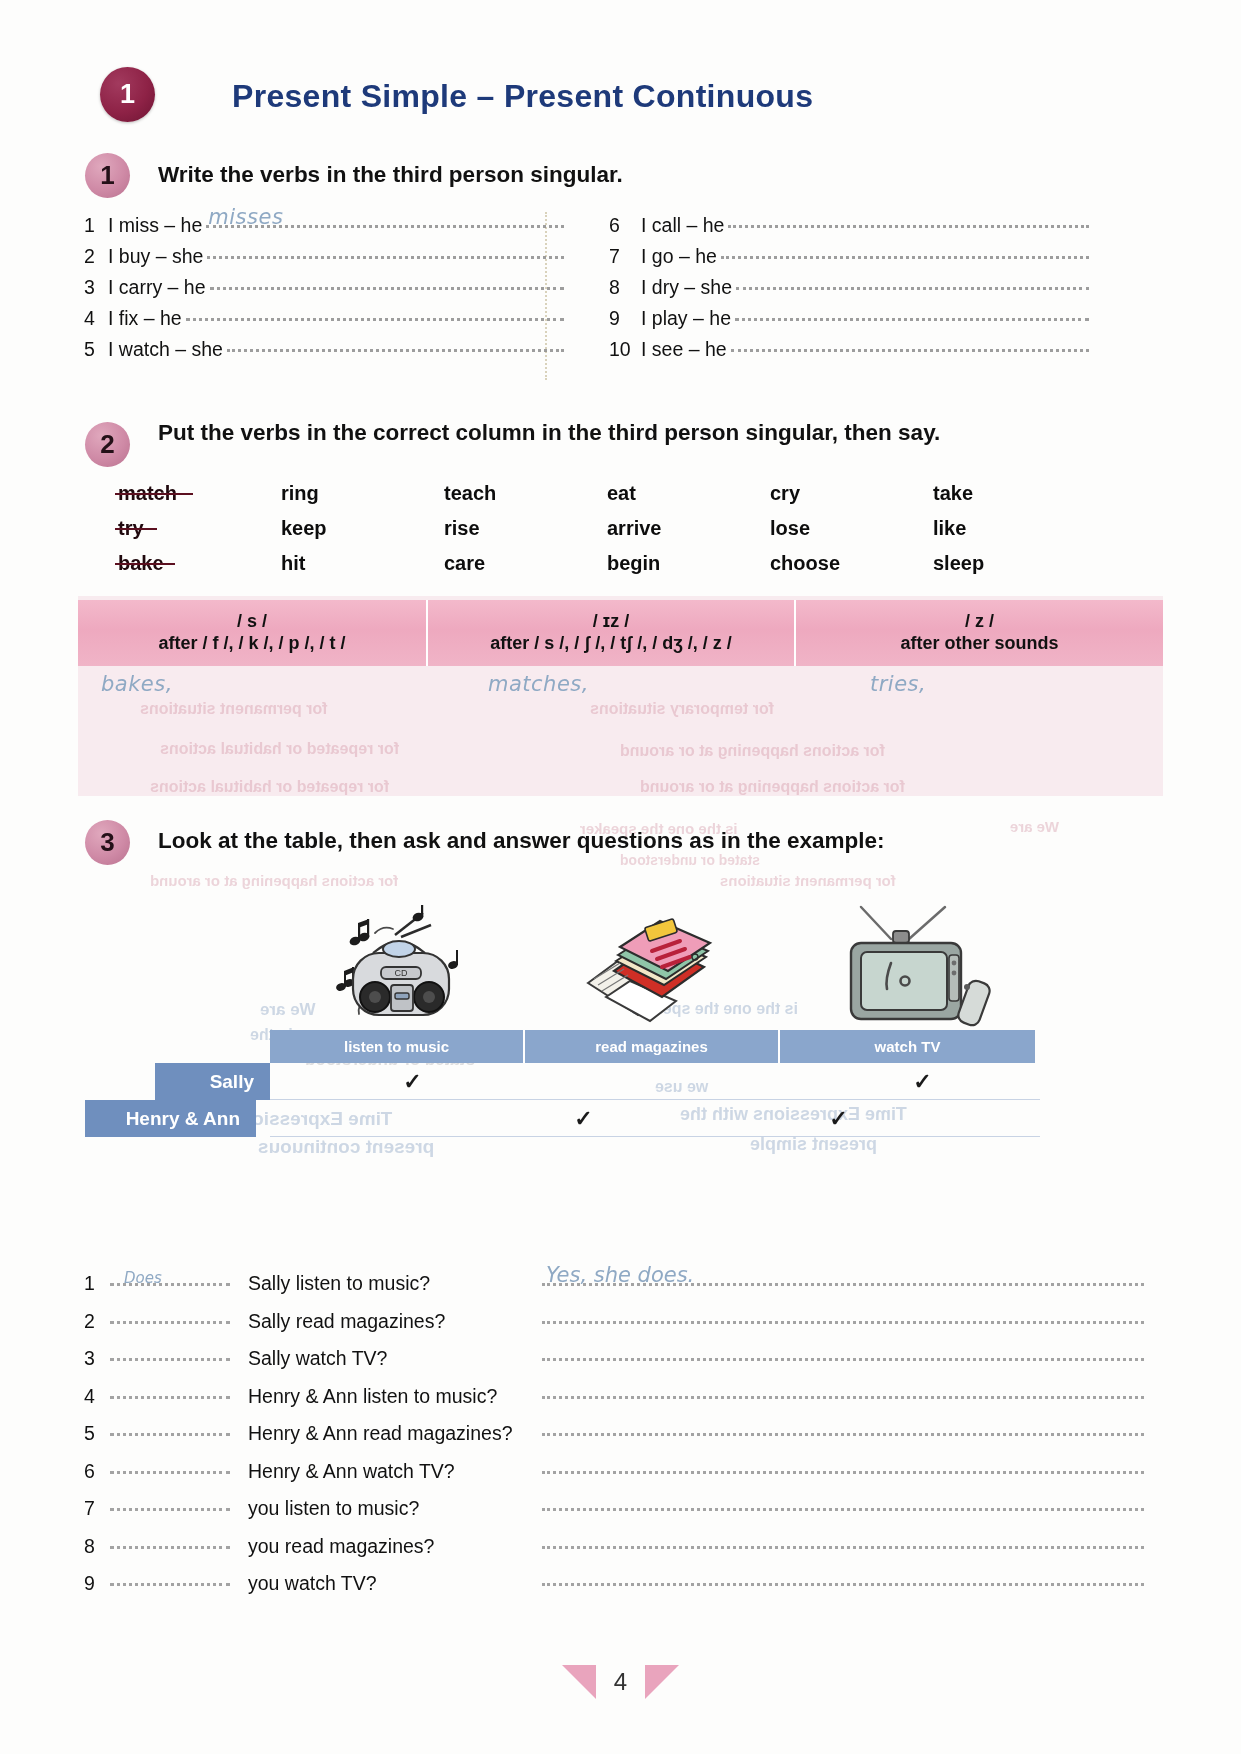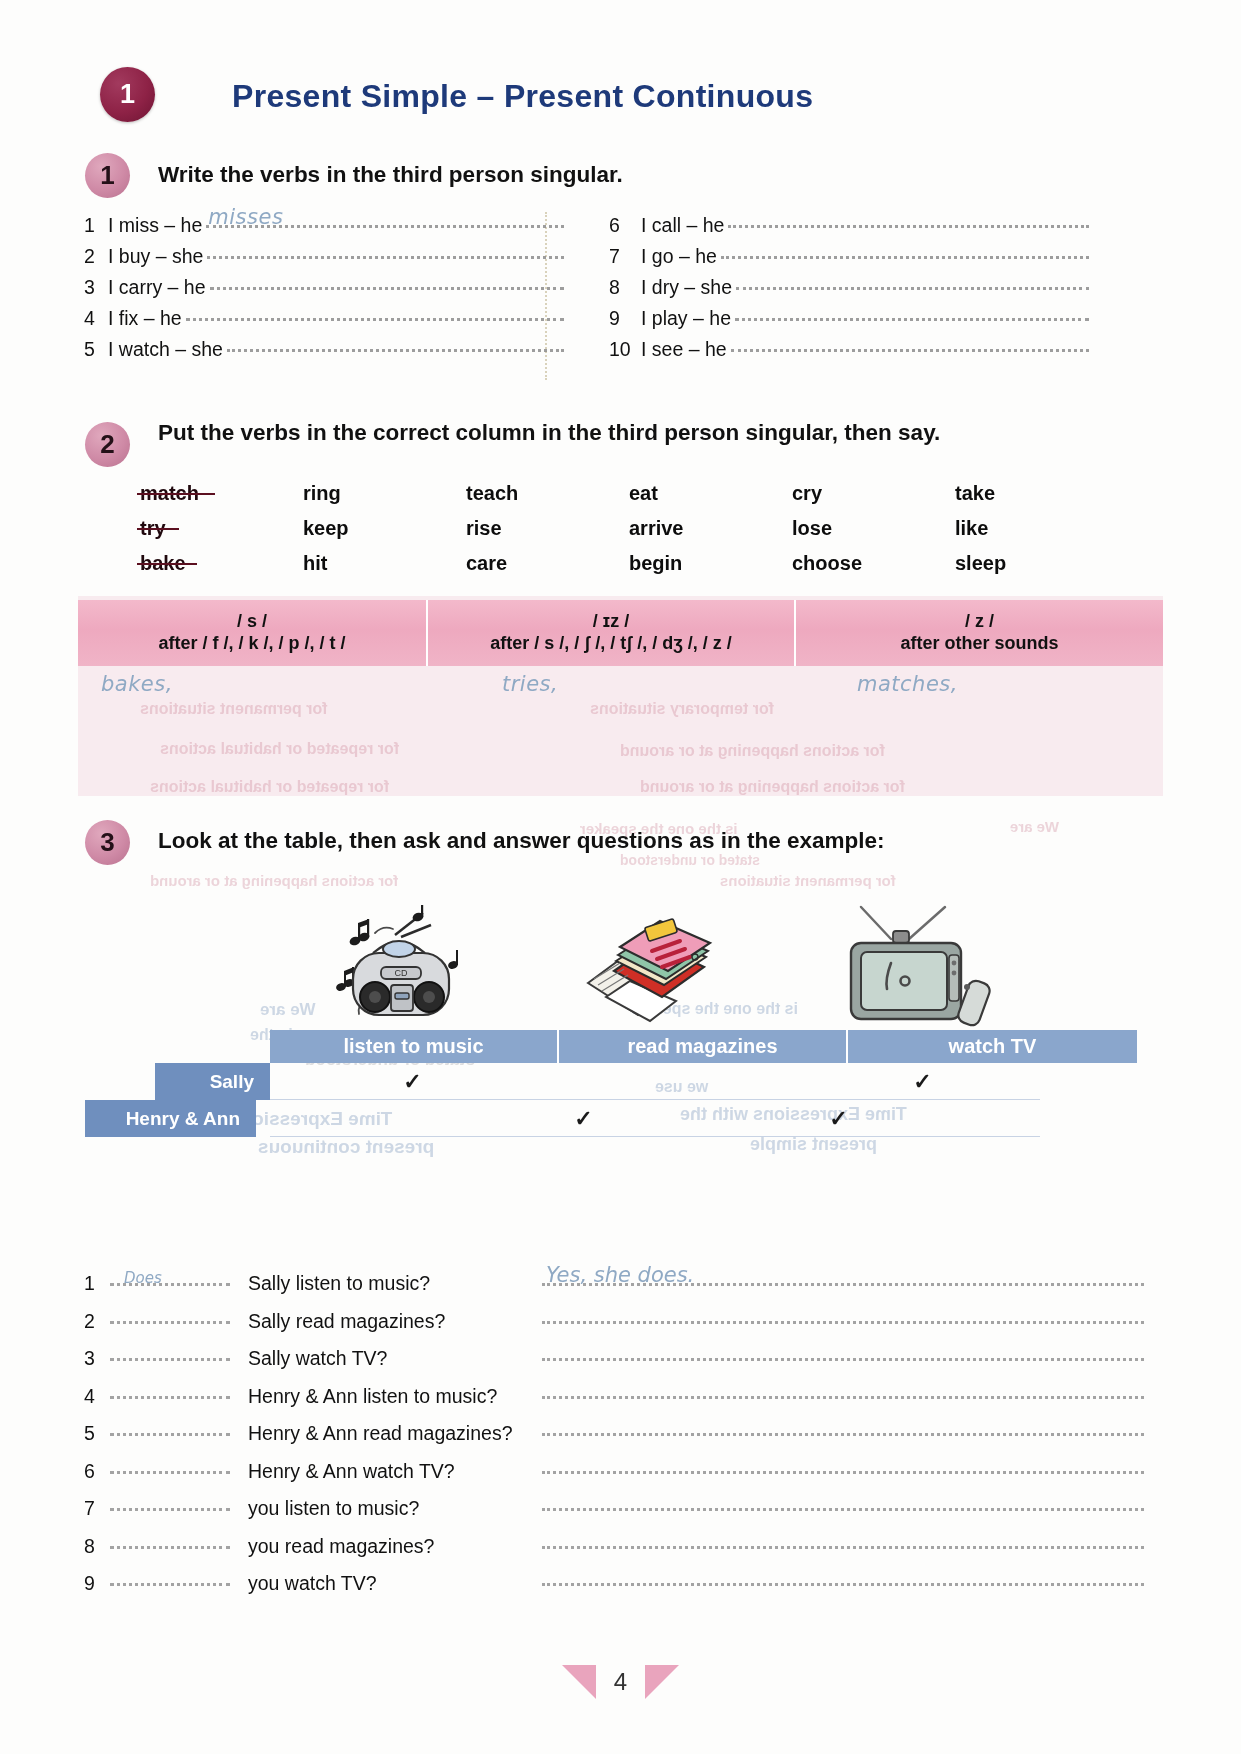--- a/index.html
+++ b/index.html
@@ -172,21 +172,20 @@
     position: absolute;
     left: 118px;
     top: 482px;
     width: 1000px;
     z-index: 4;
   }
   .wg-row {
     display: flex;
     height: 35px;
     align-items: baseline;
-    justify-content: flex-end;
   }
   .wg-cell {
     width: 163px;
     font-size: 20px;
     font-weight: bold;
     color: #0d0d0d;
     position: relative;
   }
   .wg-cell.struck { color: #20090e; }
   .wg-cell.struck::after {
@@ -288,25 +287,25 @@
     display: flex;
     align-items: flex-end;
     justify-content: center;
     position: relative;
     height: 125px;
   }
 
   .hdr-row { display: flex; height: 33px; }
   .hdr-spacer { width: 130px; flex: none; }
   .hdr-cell {
-    width: 289px;
+    width: 255px;
     flex: none;
     background: #8aa6cc;
     color: #ffffff;
-    font-size: 20px;
+    font-size: 15px;
     font-weight: bold;
     display: flex;
     align-items: center;
     justify-content: center;
     border-right: 2px solid #ffffff;
     position: relative;
     z-index: 3;
   }
   .hdr-cell:last-child { border-right: none; }
 
@@ -628,25 +627,25 @@
     <div class="phon-cell c3">
       <span class="phon-sym">/ z /</span>
       <span class="phon-desc">after other sounds</span>
     </div>
   </div>
 
   <div class="phon-answers">
     <div class="pa c1">
       <span class="pa-txt">bakes,</span>
     </div>
+    <div class="pa c2">
+      <span class="pa-txt">matches,</span>
+    </div>
     <div class="pa c3">
       <span class="pa-txt">tries,</span>
-    </div>
-    <div class="pa c2">
-      <span class="pa-txt">matches,</span>
     </div>
   </div>
 
   <div class="ex-badge" id="ex3-badge">3</div>
   <div class="ex-title" id="ex3-title">Look at the table, then ask and answer questions as in the example:</div>
 
   <div class="ex3-table">
 
     <div class="clip-row">
       <div class="clip-spacer"></div>

